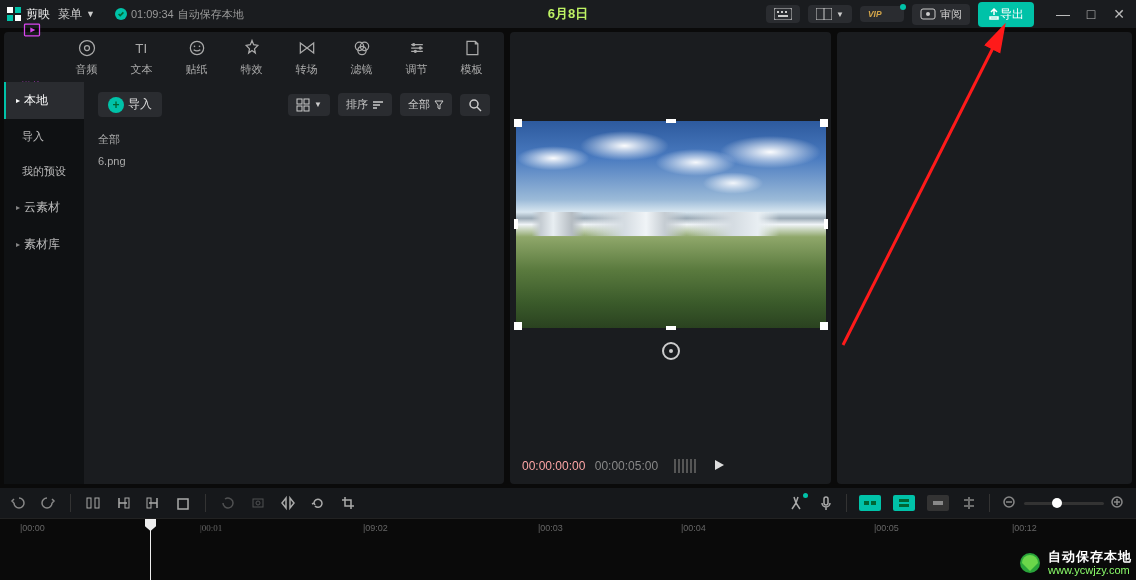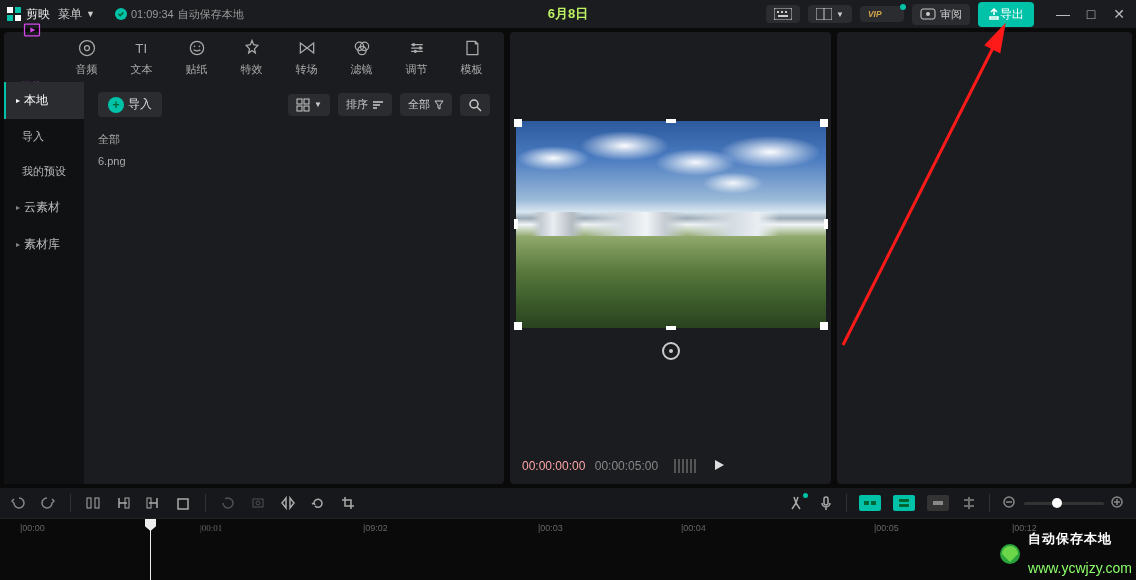--- a/index.html
+++ b/index.html
@@ -122,21 +122,21 @@
 .ruler .playhead .head{width:11px;height:12px;background:#eee;clip-path:polygon(0 0,100% 0,100% 60%,50% 100%,0 60%);margin-left:-5px;}
 .ruler .playhead .line{position:absolute;left:0;top:0;width:1px;height:62px;background:#eee;}
 
 .tracks{height:40px;background:#0a0a0a;}
 
 
 .watermark{position:absolute;right:4px;bottom:4px;z-index:60;display:flex;align-items:center;gap:6px;}
 .watermark .logo{width:24px;height:24px;}
 .watermark .txt{display:flex;flex-direction:column;line-height:1.1;}
 .watermark .txt .t{color:#fff;font-size:13px;font-weight:bold;letter-spacing:1px;}
-.watermark .txt .u{color:#8cff6b;font-size:14px;margin-top:14px;}
+.watermark .txt .u{color:#8cff6b;font-size:11px;}
 </style>
 </head>
 <body>
 
 <div class="topbar">
   <div class="app">
     <svg width="16" height="16" viewBox="0 0 16 16">
         <rect x="1" y="1" width="6" height="6" fill="#fff"></rect>
         <rect x="9" y="9" width="6" height="6" fill="#fff"></rect>
         <rect x="9" y="1" width="6" height="6" fill="#00c2a8"></rect>

